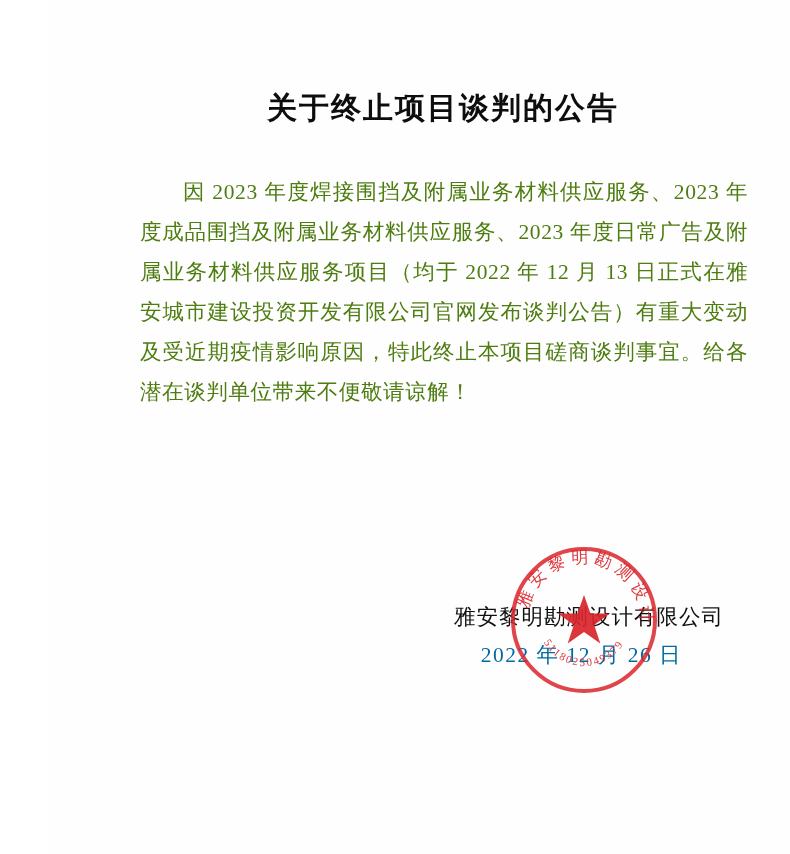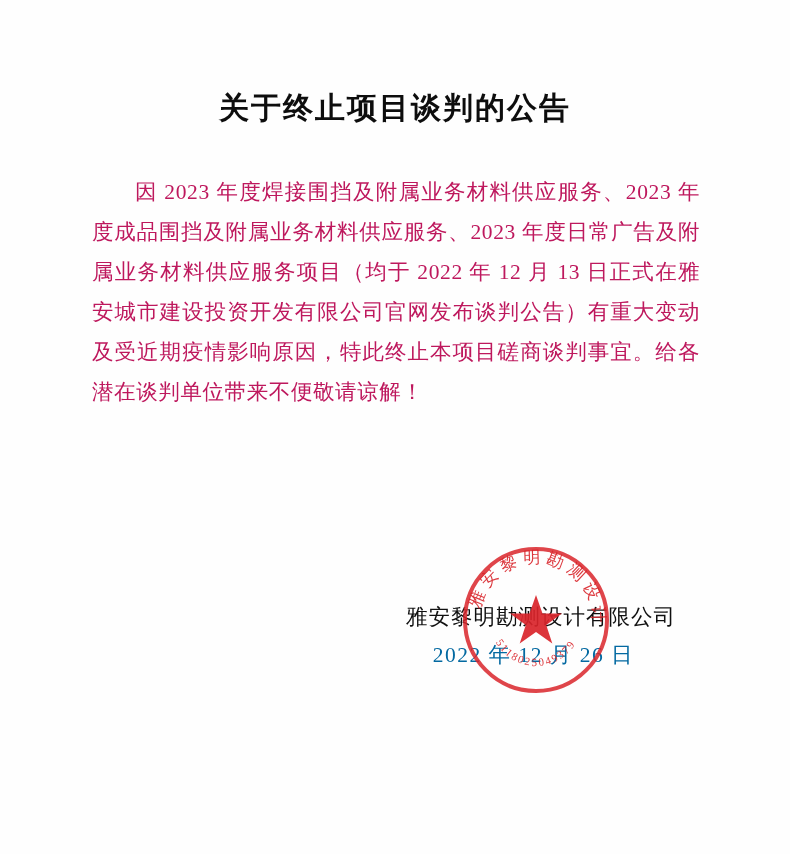--- a/index.html
+++ b/index.html
@@ -12,20 +12,21 @@
     height: 854px;
     position: relative;
     font-family: "Liberation Serif", "DejaVu Serif", serif;
     color: #111111;
     overflow: hidden;
   }
   .page {
     position: absolute;
     inset: 0;
     background: #fefefe;
+    margin-left: 48px;
   }
   .doc-title {
     position: absolute;
     top: 88px;
     left: 0;
     width: 790px;
     text-align: center;
     font-size: 30px;
     font-weight: bold;
     letter-spacing: 2px;
@@ -37,21 +38,21 @@
     top: 172px;
     left: 92px;
     width: 608px;
   }
   .body-par {
     font-size: 21.5px;
     line-height: 40px;
     text-align: justify;
     text-indent: 2em;
     letter-spacing: 0.6px;
-    color: #be185d;
+    color: #4d7c0f;
     margin: 0;
   }
   .sign-block {
     position: absolute;
     top: 598px;
     left: 0;
     width: 700px;
     text-align: right;
   }
   .sign-name {

